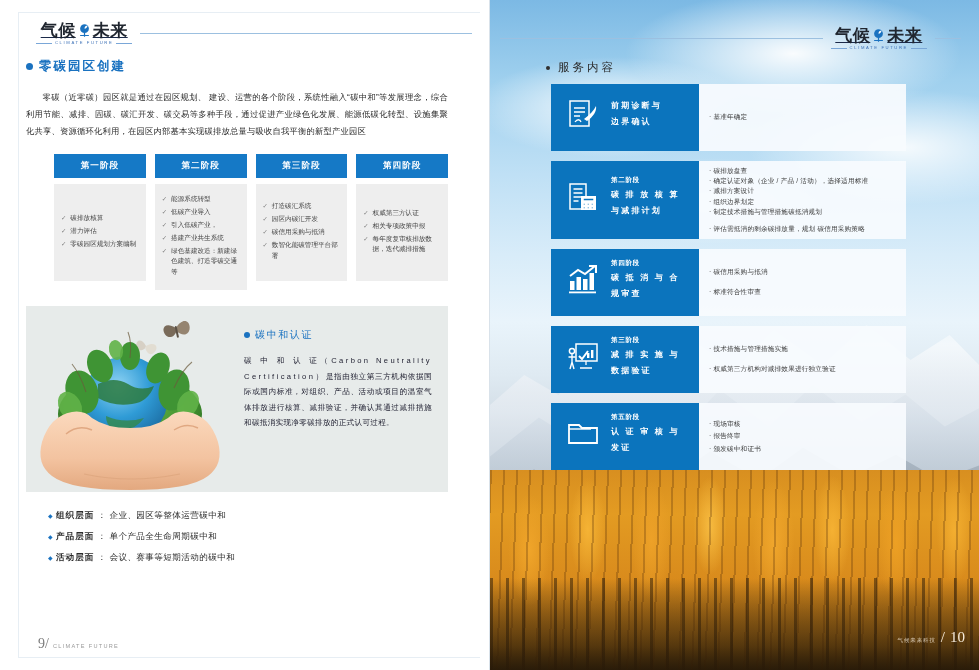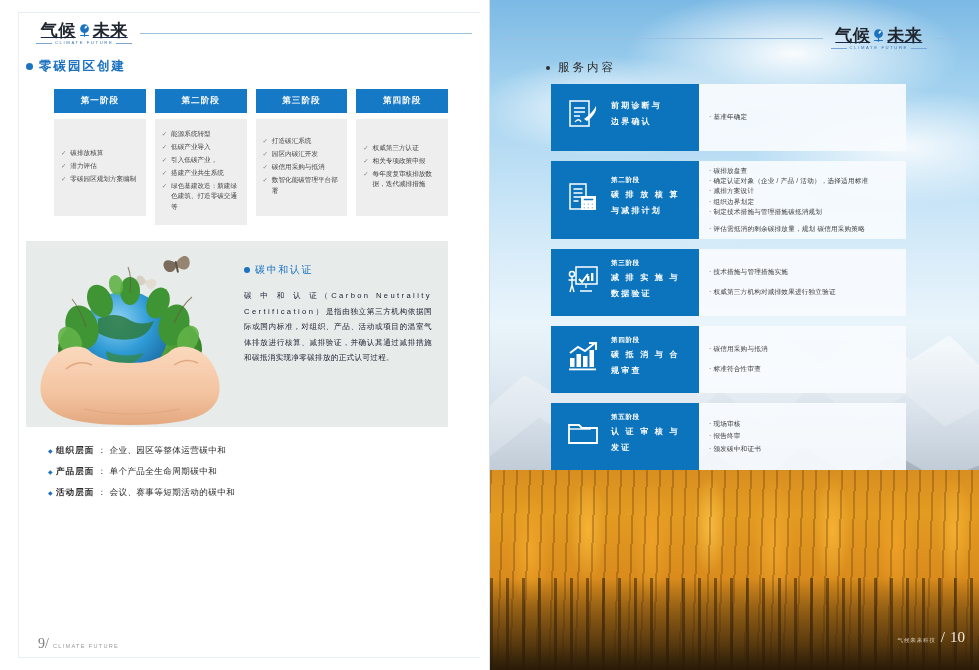--- a/index.html
+++ b/index.html
@@ -250,20 +250,21 @@
       </div>
       <div class="hdr-rule"></div>
     </div>
 
     <div class="lp-body">
       <div class="section-title">
         <span class="bullet-dot"></span>
         <span>零碳园区创建</span>
       </div>
 
+      <p class="intro-para">零碳（近零碳）园区就是通过在园区规划、 建设、运营的各个阶段，系统性融入“碳中和”等发展理念，综合利用节能、减排、固碳、碳汇开发、碳交易等多种手段，通过促进产业绿色化发展、能源低碳化转型、设施集聚化共享、资源循环化利用，在园区内部基本实现碳排放总量与吸收自我平衡的新型产业园区</p>
 
       <div class="stages">
         <div class="stage-col">
           <div class="stage-head">第一阶段</div>
           <div class="stage-body c1">
             <div class="stage-li">
                 <span class="chk">✓</span>
                 <span class="txt">碳排放核算</span>
               </div>
             <div class="stage-li">
@@ -532,20 +533,47 @@
           <div class="svc-li">减排方案设计</div>
           <div class="svc-li">组织边界划定</div>
           <div class="svc-li">制定技术措施与管理措施碳抵消规划</div>
           <div class="svc-li gap-top">评估需抵消的剩余碳排放量，规划 碳信用采购策略</div>
         </div>
       </div>
 
       <div class="svc-row">
         <div class="svc-left">
           <span class="svc-icon">
+            <svg width="34" height="34" viewBox="0 0 34 34" fill="none">
+              <g fill="#fff">
+                <rect x="4" y="19" width="4.5" height="9"></rect>
+                <rect x="10.5" y="15" width="4.5" height="13"></rect>
+                <rect x="17" y="17" width="4.5" height="11"></rect>
+                <rect x="23.5" y="11" width="4.5" height="17"></rect>
+              </g>
+              <path d="M4 14 L12 8 L19 12 L29 4" stroke="#fff" stroke-width="2" fill="none"></path>
+              <path d="M23 4h7v7" stroke="#fff" stroke-width="2" fill="none"></path>
+              <rect x="3" y="29.5" width="27" height="1.8" fill="#fff"></rect>
+            </svg>
+          </span>
+          <span class="svc-labels">
+            <span class="svc-stage">第四阶段</span>
+            <span class="svc-name">碳 抵 消 与 合</span>
+            <span class="svc-name">规审查</span>
+          </span>
+        </div>
+        <div class="svc-right">
+          <div class="svc-li">碳信用采购与抵消</div>
+          <div class="svc-li gap-top">标准符合性审查</div>
+        </div>
+      </div>
+
+      <div class="svc-row">
+        <div class="svc-left">
+          <span class="svc-icon">
             <svg width="34" height="34" viewBox="0 0 34 34" fill="none" stroke="#fff" stroke-width="1.5">
               <rect x="10" y="5" width="21" height="17" stroke="#fff"></rect>
               <path d="M20 22v4M14 29h12" stroke="#fff" stroke-width="1.3"></path>
               <g fill="#fff" stroke="none">
                   <rect x="21" y="14" width="2.4" height="5"></rect>
                   <rect x="25" y="11" width="2.4" height="8"></rect>
                 </g>
               <path d="M13 17l3 3 6-8" stroke="#fff" stroke-width="2"></path>
               <circle cx="6" cy="12" r="2.6" stroke="#fff"></circle>
               <path d="M6 15v8M2.5 18h7M4 30l2-7 2 7" stroke="#fff" stroke-width="1.4"></path>
@@ -559,47 +587,20 @@
         </div>
         <div class="svc-right">
           <div class="svc-li">技术措施与管理措施实施</div>
           <div class="svc-li gap-top">权威第三方机构对减排效果进行独立验证</div>
         </div>
       </div>
 
       <div class="svc-row">
         <div class="svc-left">
           <span class="svc-icon">
-            <svg width="34" height="34" viewBox="0 0 34 34" fill="none">
-              <g fill="#fff">
-                <rect x="4" y="19" width="4.5" height="9"></rect>
-                <rect x="10.5" y="15" width="4.5" height="13"></rect>
-                <rect x="17" y="17" width="4.5" height="11"></rect>
-                <rect x="23.5" y="11" width="4.5" height="17"></rect>
-              </g>
-              <path d="M4 14 L12 8 L19 12 L29 4" stroke="#fff" stroke-width="2" fill="none"></path>
-              <path d="M23 4h7v7" stroke="#fff" stroke-width="2" fill="none"></path>
-              <rect x="3" y="29.5" width="27" height="1.8" fill="#fff"></rect>
-            </svg>
-          </span>
-          <span class="svc-labels">
-            <span class="svc-stage">第四阶段</span>
-            <span class="svc-name">碳 抵 消 与 合</span>
-            <span class="svc-name">规审查</span>
-          </span>
-        </div>
-        <div class="svc-right">
-          <div class="svc-li">碳信用采购与抵消</div>
-          <div class="svc-li gap-top">标准符合性审查</div>
-        </div>
-      </div>
-
-      <div class="svc-row">
-        <div class="svc-left">
-          <span class="svc-icon">
             <svg width="34" height="34" viewBox="0 0 34 34" fill="none" stroke="#fff" stroke-width="1.8">
               <path d="M3 9h10l3 3h15v15H3z"></path>
               <path d="M3 13h22" stroke="#fff" stroke-width="1.4"></path>
             </svg>
           </span>
           <span class="svc-labels">
             <span class="svc-stage">第五阶段</span>
             <span class="svc-name">认 证 审 核 与</span>
             <span class="svc-name">发证</span>
           </span>

